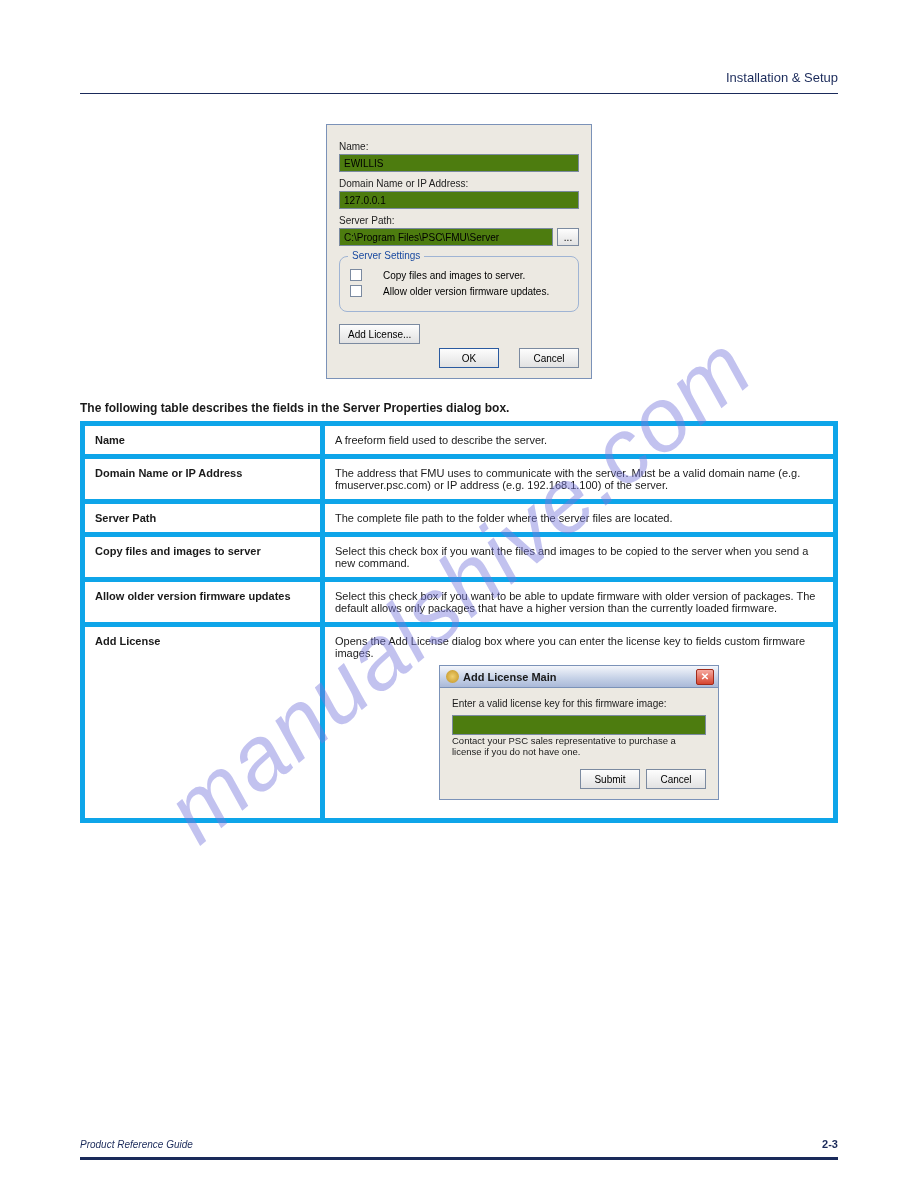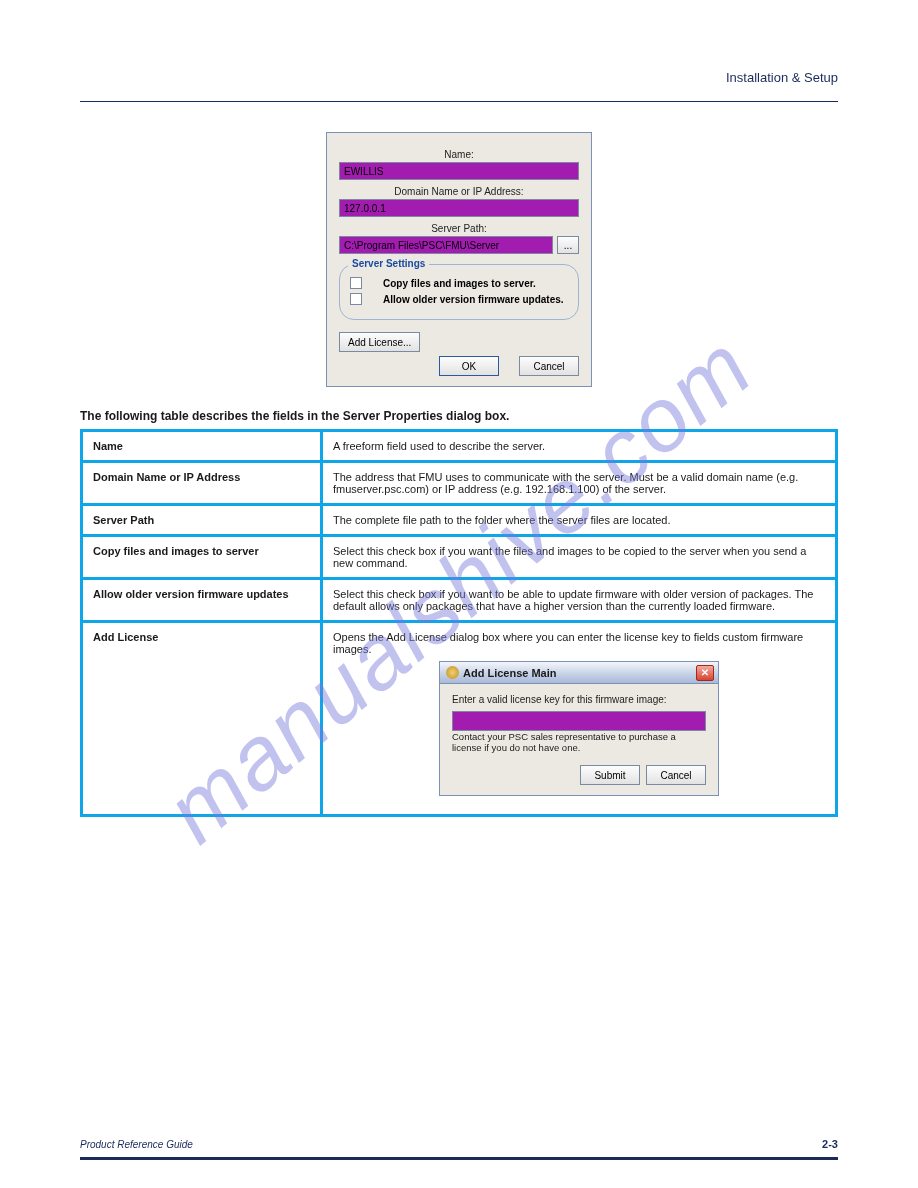--- a/index.html
+++ b/index.html
@@ -27,21 +27,21 @@
   }
   .page {
     position: relative;
     padding: 70px 80px 40px 80px;
     z-index: 2;
   }
   .header-right {
     text-align: right;
     font-size: 13px;
     color: #1a2a5a;
-    margin-bottom: 16px;
+    margin-bottom: 8px;
   }
   .hr-top {
     border: none;
     border-top: 1.5px solid #1a2a5a;
     margin-bottom: 30px;
   }
   
   .dialog1 {
     width: 266px;
     margin: 0 auto 22px auto;
@@ -77,45 +77,44 @@
     color: #fff;
     font-size: 10px;
     line-height: 13px;
     text-align: center;
     cursor: pointer;
   }
   .dlg-body {
     padding: 10px 12px 10px 12px;
     background: #ece9e2;
   }
-  .field-label { margin: 6px 0 2px 0; color: #222; text-align: center; }
+  .field-label { margin: 6px 0 2px 0; color: #222; }
   .text-input {
     width: 100%;
     height: 18px;
     border: 1px solid #7b8aa0;
-    background: #a21caf;
+    background: #4d7c0f;
     padding: 1px 4px;
     font-size: 10px;
   }
   .path-row { display: flex; gap: 4px; align-items: center; }
   .path-row .text-input { flex: 1; }
   .browse-btn {
     width: 22px; height: 18px;
     border: 1px solid #7b8aa0;
     background: linear-gradient(#fdfdfd,#e2e2e2);
     font-size: 10px;
     cursor: pointer;
   }
   .fieldset {
     border: 1px solid #9fb4d4;
-    border-radius: 15px;
+    border-radius: 8px;
     margin-top: 10px;
     padding: 8px 10px 10px 10px;
     position: relative;
-    font-weight: bold;
   }
   .fieldset .legend {
     position: absolute;
     top: -7px; left: 8px;
     background: #ece9e2;
     padding: 0 4px;
     color: #1a4aa0;
     font-size: 10px;
   }
   .check-row {
@@ -153,21 +152,21 @@
     margin: 6px 0 6px 0;
     font-weight: bold;
   }
   .props-table {
     width: 100%;
     border-collapse: collapse;
     font-size: 11px;
     color: #1a1a1a;
   }
   .props-table td {
-    border: 3px solid #0ea5e9;
+    border: 5px solid #0ea5e9;
     padding: 8px 10px;
     vertical-align: top;
   }
   .props-table td.col1 {
     width: 240px;
     font-weight: bold;
   }
   
   .dialog2-wrap { display: flex; justify-content: center; padding: 6px 0 10px 0; }
   .dialog2 {

